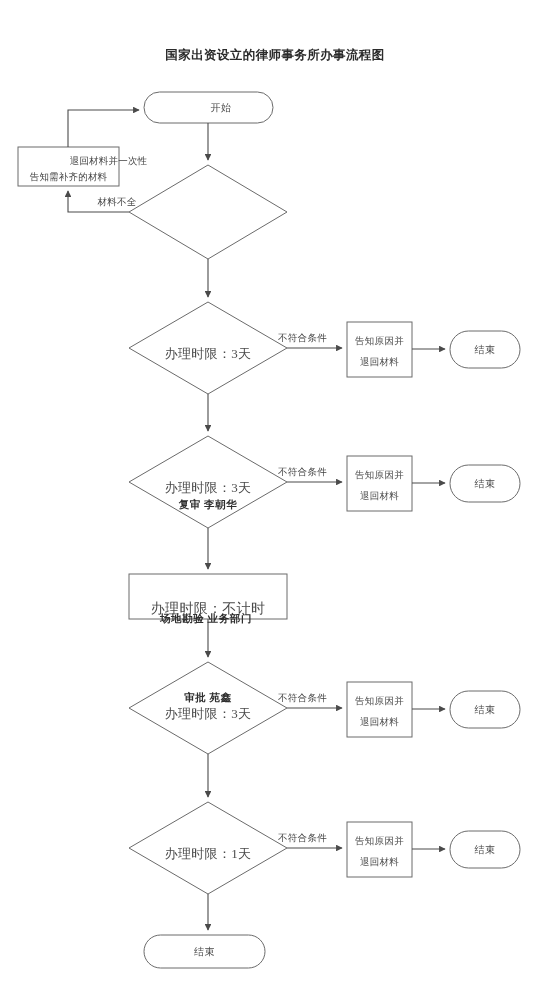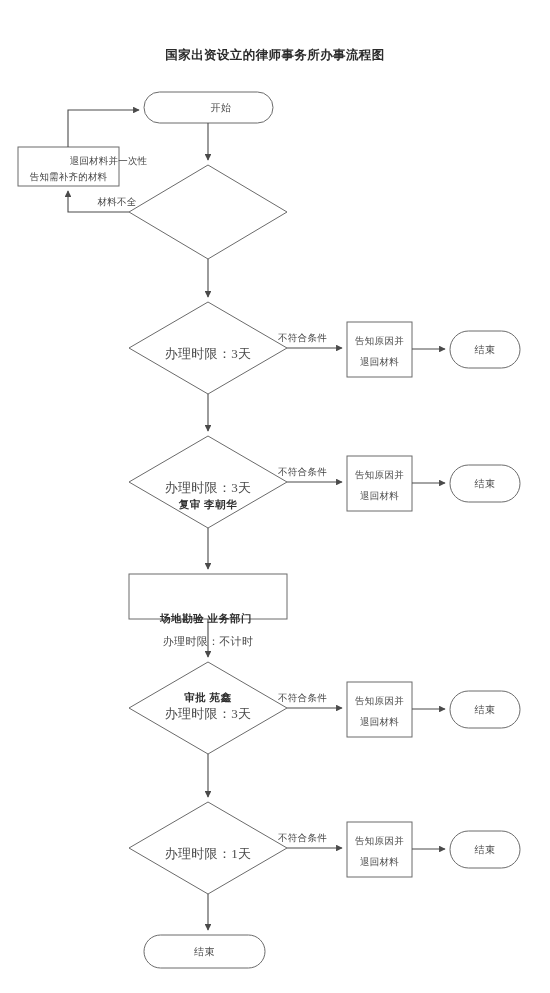--- a/index.html
+++ b/index.html
@@ -67,24 +67,23 @@
     letter-spacing: 0.3px;
     line-height: 1.9;
   }
   .t-procbox-main {
     font-size: 10.5px;
     font-weight: bold;
     color: #2e2e2e;
     letter-spacing: 0.6px;
   }
   .t-procbox-sub {
-    font-size: 11px;
+    font-size: 14px;
     color: #4a4a4a;
     letter-spacing: 0.3px;
-    margin-top: 35px;
   }
   .t-edge-label {
     font-size: 9.5px;
     color: #3f3f3f;
     letter-spacing: 0.3px;
     white-space: nowrap;
   }
   .t-feedback {
     font-size: 9.5px;
     color: #434343;

